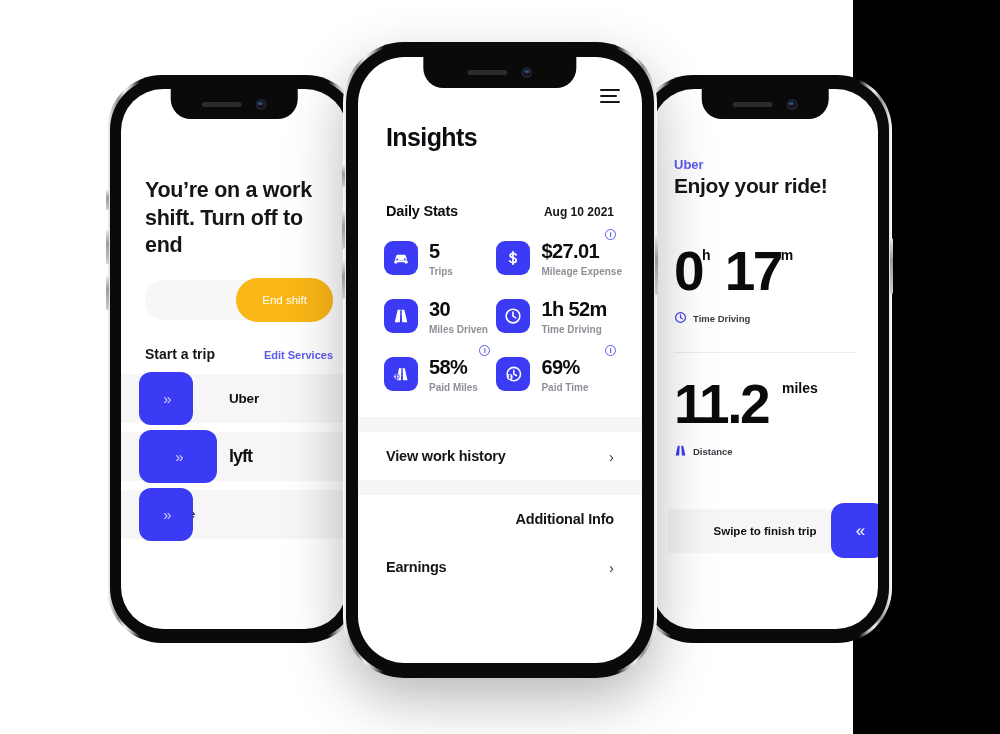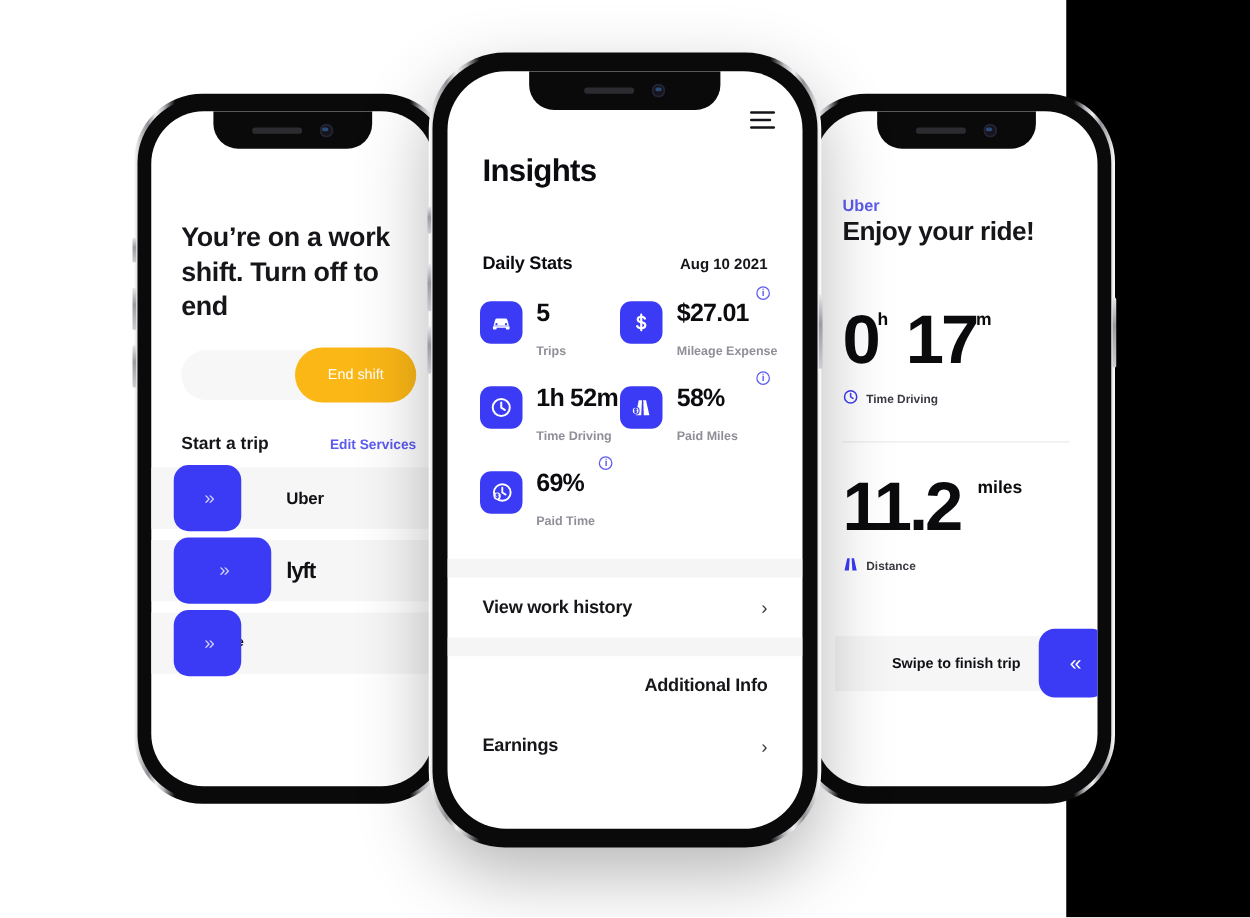--- a/index.html
+++ b/index.html
@@ -271,21 +271,21 @@
     border-radius: 9px;
     display: flex; align-items: center; justify-content: center;
   }
   .stat .sicon svg { width: 20px; height: 20px; display: block; }
   .stat .sval {
     font-size: 20px; font-weight: 800; color: #0c0c10;
     letter-spacing: -0.6px; line-height: 1.05;
   }
   .stat .slab {
     font-size: 10px; font-weight: 600; color: #8f8f98;
-    margin-top: 14px; white-space: nowrap;
+    margin-top: 4px; white-space: nowrap;
   }
   .info-badge {
     position: absolute; top: -12px; right: 6px;
     width: 11px; height: 11px; border-radius: 50%;
     border: 1.2px solid #5b5bf0;
     color: #5b5bf0;
     font-size: 8px; font-weight: 700;
     display: flex; align-items: center; justify-content: center;
     line-height: 1; cursor: pointer;
   }
@@ -471,20 +471,34 @@
                 <path d="M15.6 8.3c-.6-1.1-1.9-1.8-3.6-1.8-2 0-3.4 1-3.4 2.5 0 1.7 1.6 2.3 3.5 2.7 2.1.45 3.8 1.1 3.8 3 0 1.7-1.6 2.8-3.9 2.8-1.9 0-3.3-.75-4-2"></path>
               </svg>
             </div>
             <div>
               <div class="sval">$27.01</div>
               <div class="slab">Mileage Expense</div>
             </div>
             <div class="info-badge">i</div>
           </div>
 
+          <div class="stat">
+            <div class="sicon">
+              <svg viewBox="0 0 24 24">
+                <path d="M8 4.5 L4.5 19.5 L10.6 19.5 L11.4 4.5 Z M16 4.5 L19.5 19.5 L13.4 19.5 L12.6 4.5 Z" fill="#fff"></path>
+                <rect x="11.35" y="6" width="1.3" height="3" fill="#3b3bf5"></rect>
+                <rect x="11.35" y="10.5" width="1.3" height="3" fill="#3b3bf5"></rect>
+                <rect x="11.35" y="15" width="1.3" height="3" fill="#3b3bf5"></rect>
+              </svg>
+            </div>
+            <div>
+              <div class="sval">30</div>
+              <div class="slab">Miles  Driven</div>
+            </div>
+          </div>
 
           <div class="stat">
             <div class="sicon">
               <svg viewBox="0 0 24 24" fill="none" stroke="#fff" stroke-width="1.9">
                 <circle cx="12" cy="12" r="8.2"></circle>
                 <path d="M12 7.2v5l3.4 2.1" stroke-linecap="round"></path>
               </svg>
             </div>
             <div>
               <div class="sval">1h 52m</div>

